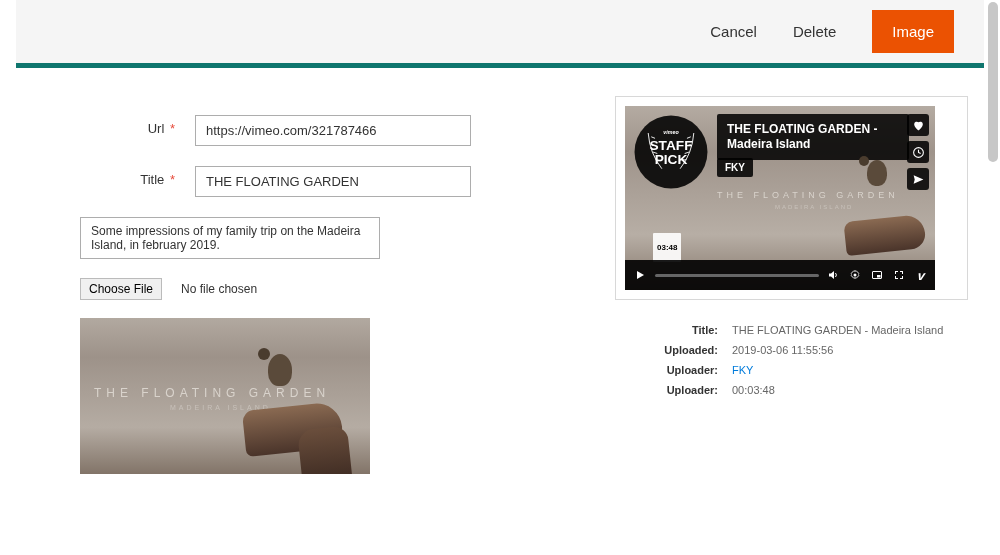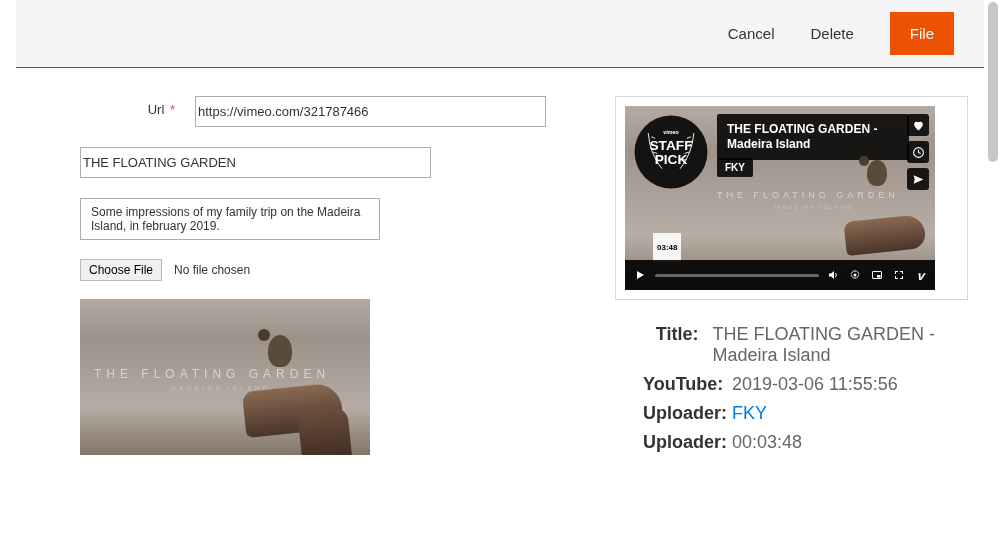--- a/index.html
+++ b/index.html
@@ -20,21 +20,21 @@
       top: 2px;
       width: 10px;
       height: 160px;
       background: #c7c7c7;
       border-radius: 5px;
     }
 
     .header-bar {
       height: 68px;
       background: #f5f5f5;
-      border-bottom: 1px solid #0f766e;
+      border-bottom: 5px solid #0f766e;
       display: flex;
       justify-content: flex-end;
       align-items: center;
       padding-right: 30px;
       gap: 36px;
       margin: 0 16px;
     }
 
     .header-link {
       color: #333;
@@ -54,20 +54,21 @@
 
     .content {
       display: flex;
       gap: 30px;
       padding: 28px 20px 0 20px;
     }
 
     .form-col {
       flex: 0 0 565px;
       padding-left: 60px;
+      margin-top: 19px;
     }
 
     .form-row {
       display: flex;
       align-items: flex-start;
       margin-bottom: 16px;
     }
 
     .form-label {
       width: 115px;
@@ -82,22 +83,22 @@
     .req-star {
       color: #e74c3c;
       margin-left: 2px;
     }
 
     .form-control-wrap {
       flex: 1;
     }
 
     .text-input {
-      width: 351px;
-      padding: 7px 2px;
+      width: 276px;
+      padding: 7px 10px;
       border: 1px solid #adadad;
       font-size: 13px;
       color: #333;
       background: #fff;
     }
 
     .help-text {
       font-size: 11px;
       color: #555;
       margin-top: 4px;
@@ -116,21 +117,21 @@
       border: 1px solid #adadad;
       font-size: 12px;
       color: #333;
       resize: none;
       font-family: inherit;
     }
 
     .file-line {
       display: flex;
       align-items: center;
-      gap: 12px;
+      gap: 19px;
       font-size: 12px;
     }
 
     .choose-btn {
       border: 1px solid #bbb;
       background: #f0f0f0;
       padding: 3px 8px;
       font-size: 12px;
       cursor: pointer;
     }
@@ -381,21 +382,21 @@
       transform: skewX(-6deg);
     }
 
     .meta-block {
       margin-top: 24px;
       padding-left: 28px;
     }
 
     .meta-row {
       display: flex;
-      font-size: 18px;
+      font-size: 11px;
       margin-bottom: 8px;
     }
 
     .meta-label {
       width: 75px;
       text-align: right;
       font-weight: 700;
       color: #333;
       margin-right: 14px;
     }
@@ -410,38 +411,42 @@
     }
   </style>
 </head>
 <body>
 
 <div class="scrollbar-mock"></div>
 
 <div class="header-bar">
   <span class="header-link">Cancel</span>
   <span class="header-link">Delete</span>
-  <button class="save-btn">File</button>
+  <button class="save-btn">Image</button>
 </div>
 
 <div class="content">
 
   <div class="form-col">
 
     <div class="form-row">
       <label class="form-label">
         <span>Url</span>
         <span class="req-star">*</span>
       </label>
       <div class="form-control-wrap">
         <input class="text-input" type="text" value="https://vimeo.com/321787466" style="">
       </div>
     </div>
 
     <div class="form-row" style="margin-top:20px;">
+      <label class="form-label">
+        <span>Title</span>
+        <span class="req-star">*</span>
+      </label>
       <div class="form-control-wrap">
         <input class="text-input" type="text" value="THE FLOATING GARDEN" style="">
       </div>
     </div>
 
     <div class="form-row" style="margin-top:20px;">
       <div class="form-control-wrap">
         <textarea class="desc-textarea" style="">Some impressions of my family trip on the Madeira Island, in february 2019.</textarea>
       </div>
     </div>
@@ -552,21 +557,21 @@
         </div>
       </div>
     </div>
 
     <div class="meta-block">
       <div class="meta-row">
         <div class="meta-label">Title:</div>
         <div class="meta-value">THE FLOATING GARDEN - Madeira Island</div>
       </div>
       <div class="meta-row">
-        <div class="meta-label">YouTube:</div>
+        <div class="meta-label">Uploaded:</div>
         <div class="meta-value">2019-03-06 11:55:56</div>
       </div>
       <div class="meta-row">
         <div class="meta-label">Uploader:</div>
         <a href="#" class="meta-link">FKY</a>
       </div>
       <div class="meta-row">
         <div class="meta-label">Uploader:</div>
         <div class="meta-value">00:03:48</div>
       </div>

